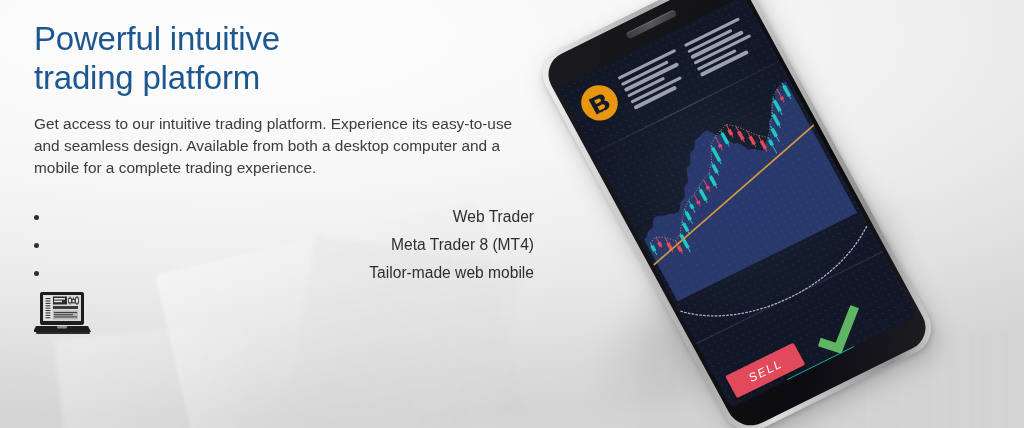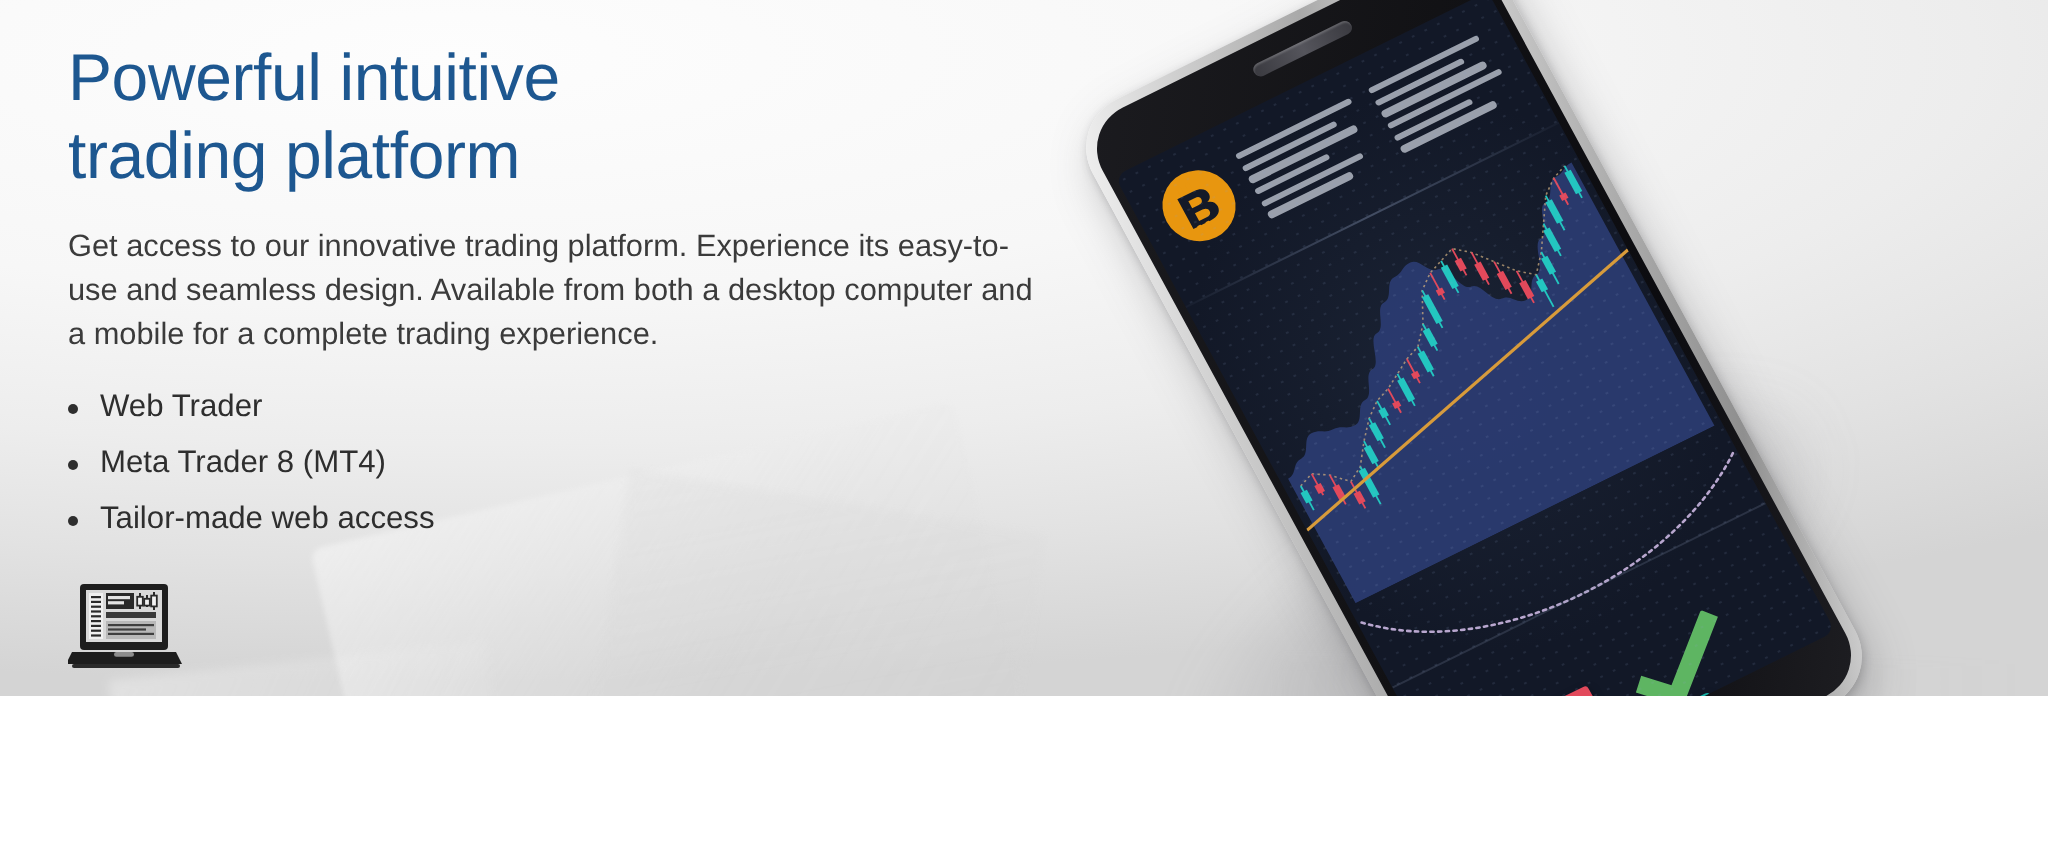--- a/index.html
+++ b/index.html
@@ -4,21 +4,21 @@
 <title>Trading Platform Promo Banner</title>
 <style>
   html, body {
     margin: 0;
     padding: 0;
     background: #ffffff;
   }
   #stage {
     position: relative;
     width: 1024px;
-    height: 348px;
+    height: 428px;
     overflow: hidden;
     font-family: "Liberation Sans", sans-serif;
     background:
       radial-gradient(120% 90% at 22% 8%, #fdfdfd 0%, #f7f7f7 38%, #ededed 62%, #e2e2e2 80%, #d4d4d4 100%),
       linear-gradient(180deg, #fbfbfb 0%, #f4f4f4 42%, #e6e6e6 72%, #cdcdcd 100%);
   }
 
   
   .ghost {
     position: absolute;
@@ -73,22 +73,23 @@
   .blurb {
     margin: 15px 0 0 0;
     color: #3b3b3b;
     font-size: 15.4px;
     line-height: 1.44;
     max-width: 485px;
     white-space: pre-line;
   }
   .feature-list {
     list-style: none;
-    margin: 17px 0 0 0;
+    margin: 30px 0 0 0;
     padding: 0;
+    text-align: right;
   }
   .feature-list li {
     color: #2e2e2e;
     font-size: 15.6px;
     line-height: 1.0;
     padding: 0 0 0 16px;
     margin-bottom: 12px;
     position: relative;
   }
   .feature-list li .dot {
@@ -258,34 +259,34 @@
 <div id="stage">
 
   <div class="ghost ghost-a"></div>
   <div class="ghost ghost-b"></div>
   <div class="ghost ghost-c"></div>
   <div class="ghost ghost-edge"></div>
 
   <div class="copy">
     <h1 class="headline">Powerful intuitive
 trading platform</h1>
-    <p class="blurb">Get access to our innovative trading platform. Experience its easy-to-use and seamless design. Available from both a desktop computer and a mobile for a complete trading experience.</p>
+    <p class="blurb">Get access to our intuitive trading platform. Experience its easy-to-use and seamless design. Available from both a desktop computer and a mobile for a complete trading experience.</p>
 
     <ul class="feature-list">
       <li>
         <span class="dot"></span>
         <span>Web Trader</span>
       </li>
       <li>
         <span class="dot"></span>
         <span>Meta Trader 8 (MT4)</span>
       </li>
       <li>
         <span class="dot"></span>
-        <span>Tailor-made web access</span>
+        <span>Tailor-made web mobile</span>
       </li>
     </ul>
   </div>
 
   <div class="laptop-icon">
     <svg viewBox="0 0 58 44" width="58" height="44">
       <rect x="6" y="1" width="44" height="33" rx="2" fill="#1d1d1d"></rect>
       <rect x="9" y="4" width="38" height="26" fill="#d9d9d9"></rect>
       <rect x="10.5" y="5.5" width="7" height="23" fill="#f0f0f0"></rect>
       <g fill="#2a2a2a">

